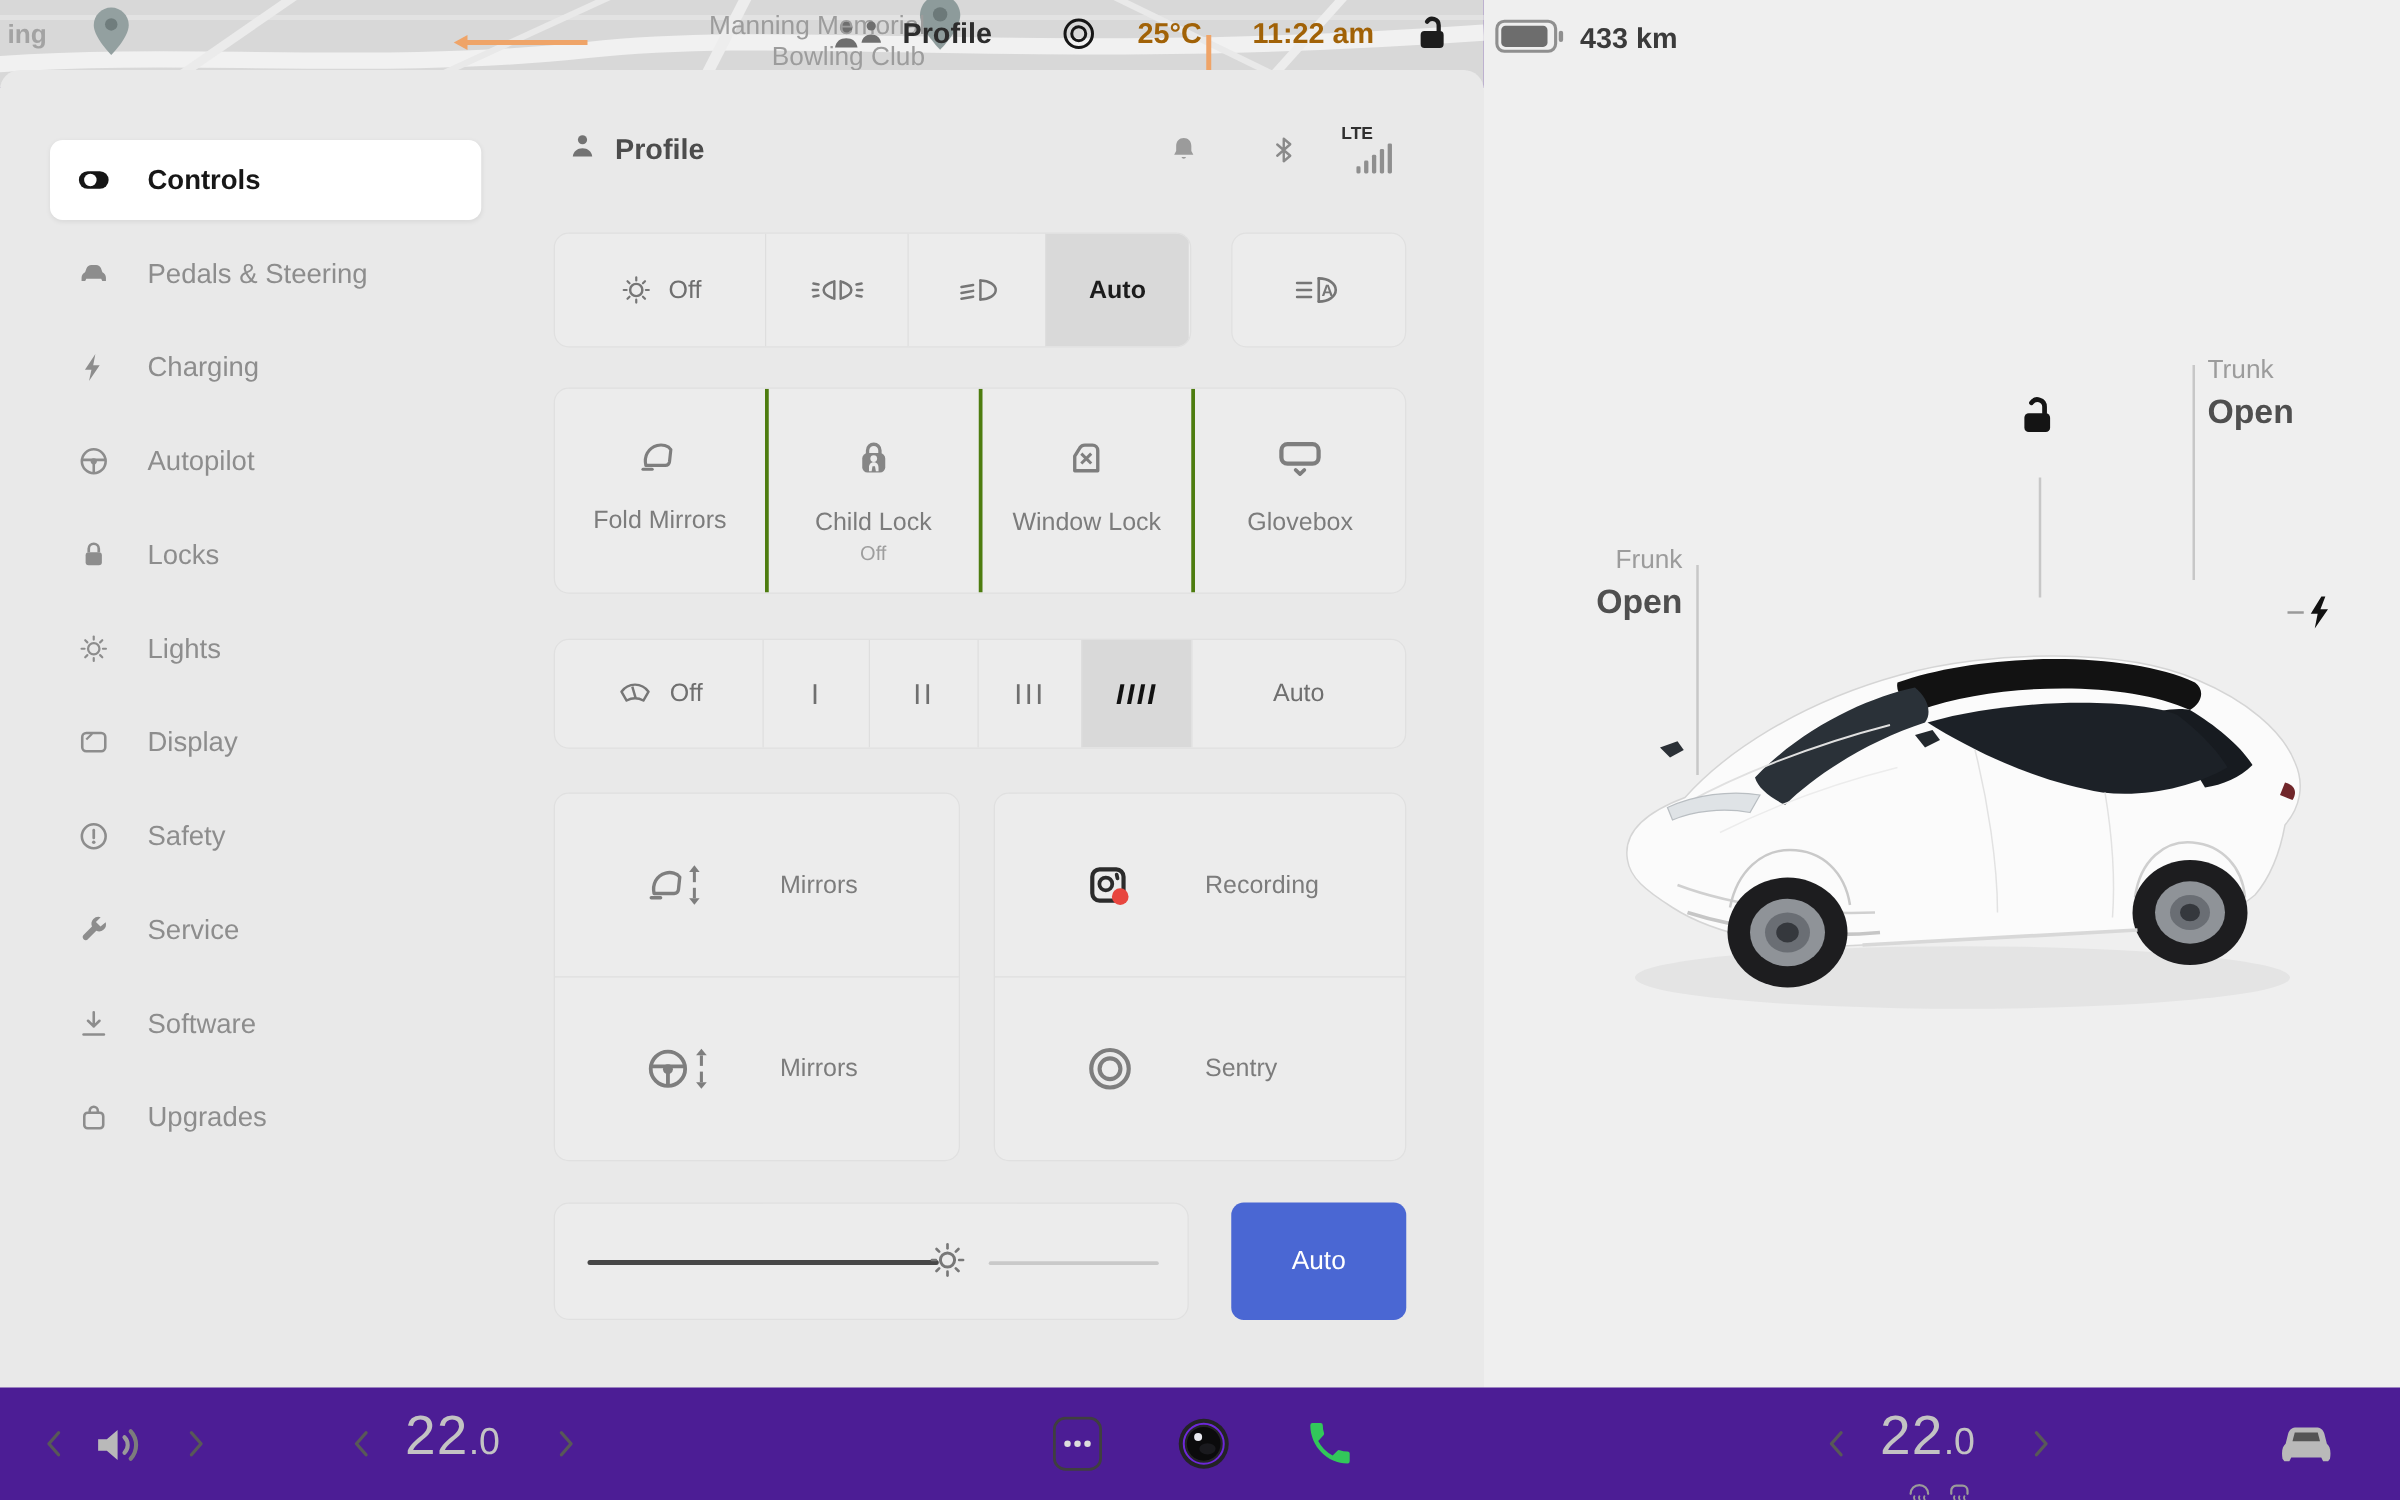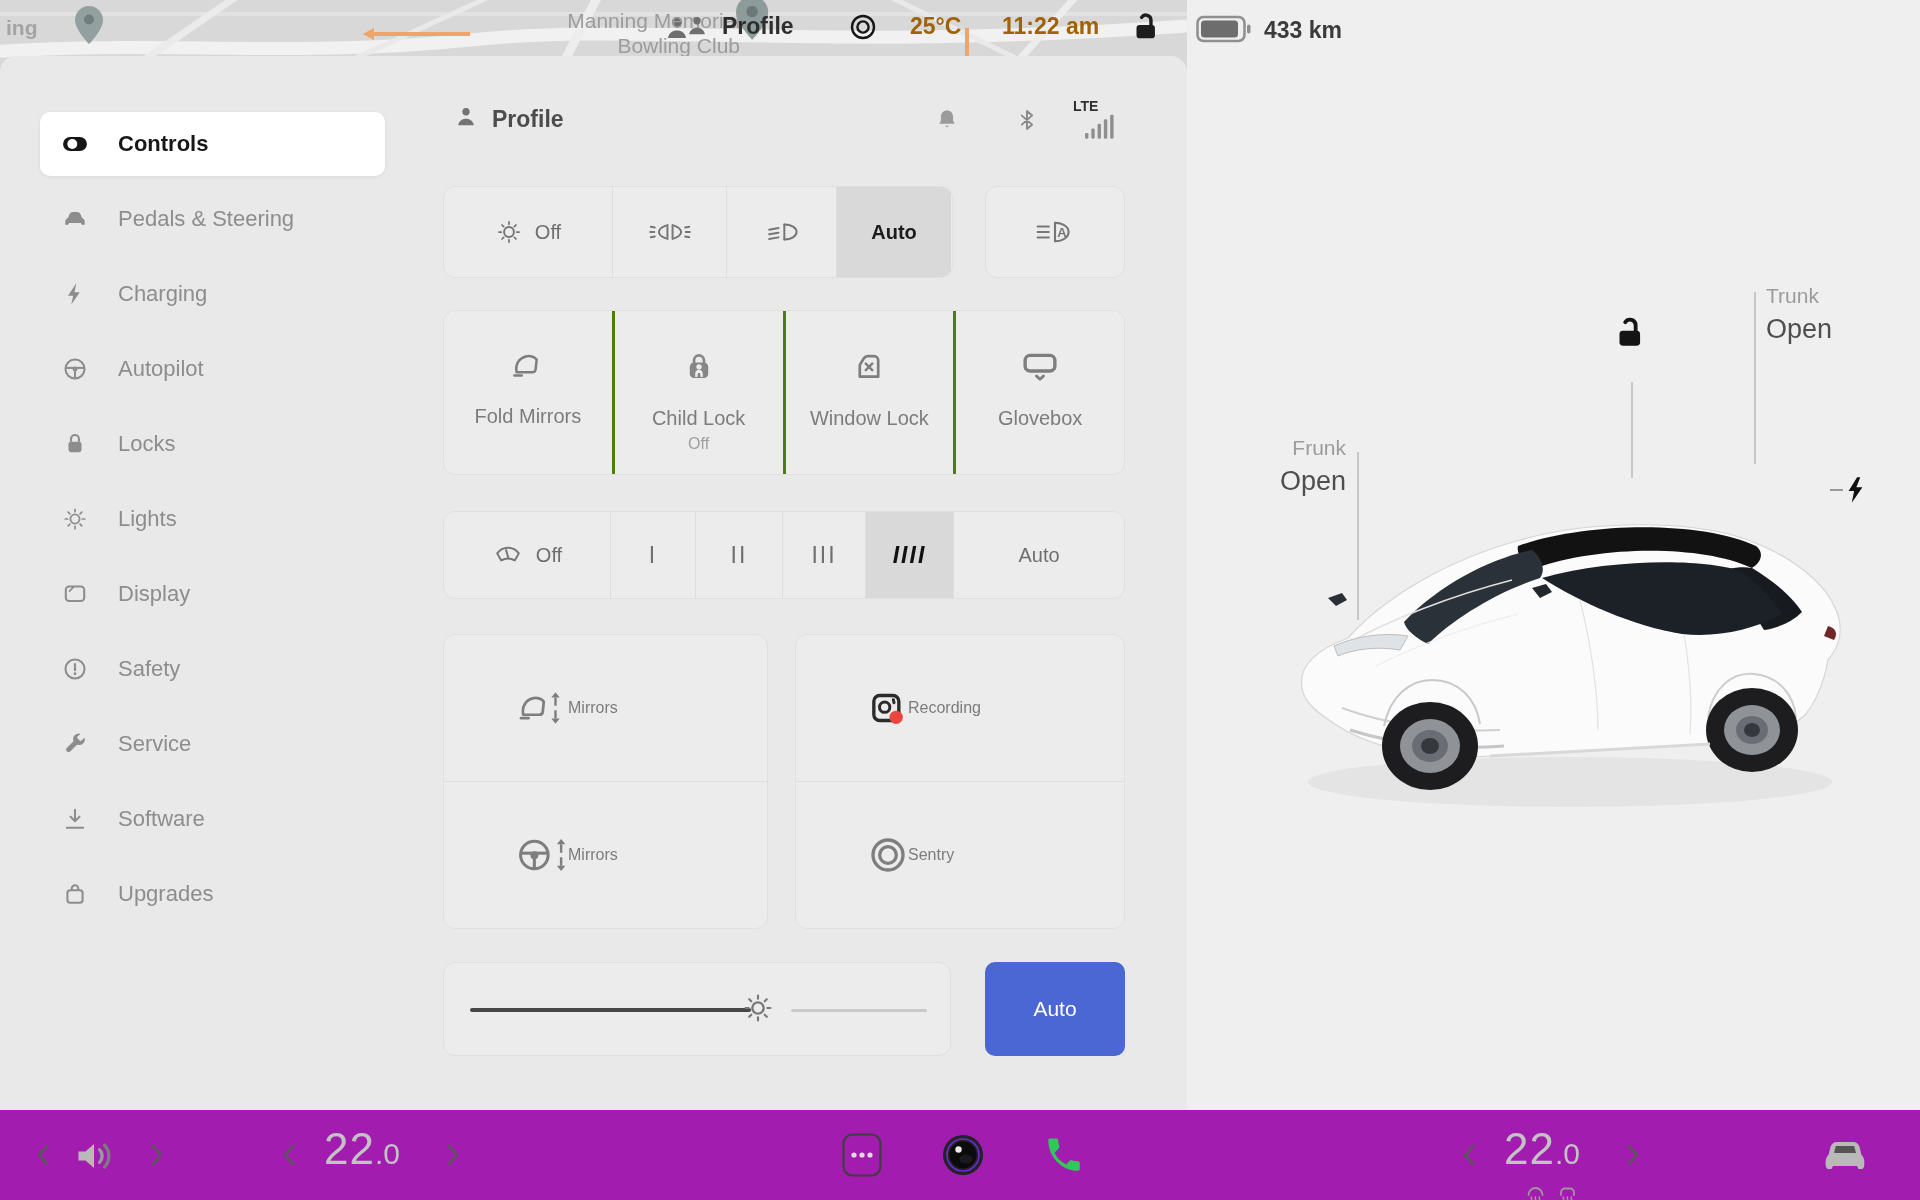--- a/index.html
+++ b/index.html
@@ -43,31 +43,31 @@
   .roman{font-size:23px;letter-spacing:2px;color:#6f6f6f;}
   .sel .roman{color:#111;font-weight:600;}
   .cell{flex:1;display:flex;flex-direction:column;align-items:center;box-sizing:border-box;}
   .cell + .cell{border-left:3px solid #4d7c0f;}
   .cell-icon{margin-top:38px;}
   .cell-label{margin-top:22px;font-size:20px;color:#7c7c7c;text-align:center;line-height:27px;max-width:120px;}
   .cell-sub{margin-top:3px;font-size:16px;color:#9e9e9e;}
   .adj-card{display:flex;flex-direction:column;}
   .adj-half{flex:1;display:flex;align-items:center;padding-left:72px;box-sizing:border-box;}
   .adj-half + .adj-half{border-top:1px solid #dedede;}
-  .adj-label{font-size:16px;color:#7c7c7c;}
+  .adj-label{margin-left:56px;font-size:20px;color:#7c7c7c;}
   .auto-btn{position:absolute;border-radius:10px;background:#4a67d3;color:#ffffff;font-size:21px;font-weight:500;
     display:flex;align-items:center;justify-content:center;}
 
   
   .ann-small{font-size:21px;color:#9c9c9c;line-height:24px;}
-  .ann-big{font-size:27px;font-weight:400;color:#4f4f4f;line-height:32px;margin-top:5px;}
+  .ann-big{font-size:27px;font-weight:700;color:#4f4f4f;line-height:32px;margin-top:5px;}
   .ann-line{background:#c7c7c7;width:1.5px;}
 
   
-  #bottom-bar{left:0;top:1110px;width:1920px;height:90px;background:#a21caf;}
+  #bottom-bar{left:0;top:1110px;width:1920px;height:90px;background:#4c1d95;}
   .temp-val{display:flex;align-items:baseline;color:#c3c3c3;}
   .t-big{font-size:44px;font-weight:400;letter-spacing:1px;}
   .t-small{font-size:30px;font-weight:400;}
 </style>
 </head>
 <body>
 
 <div id="map-strip" class="abs">
   <svg width="1187" height="70" viewBox="0 0 1187 70">
     <rect width="1187" height="70" fill="#d8d8d8"></rect>

